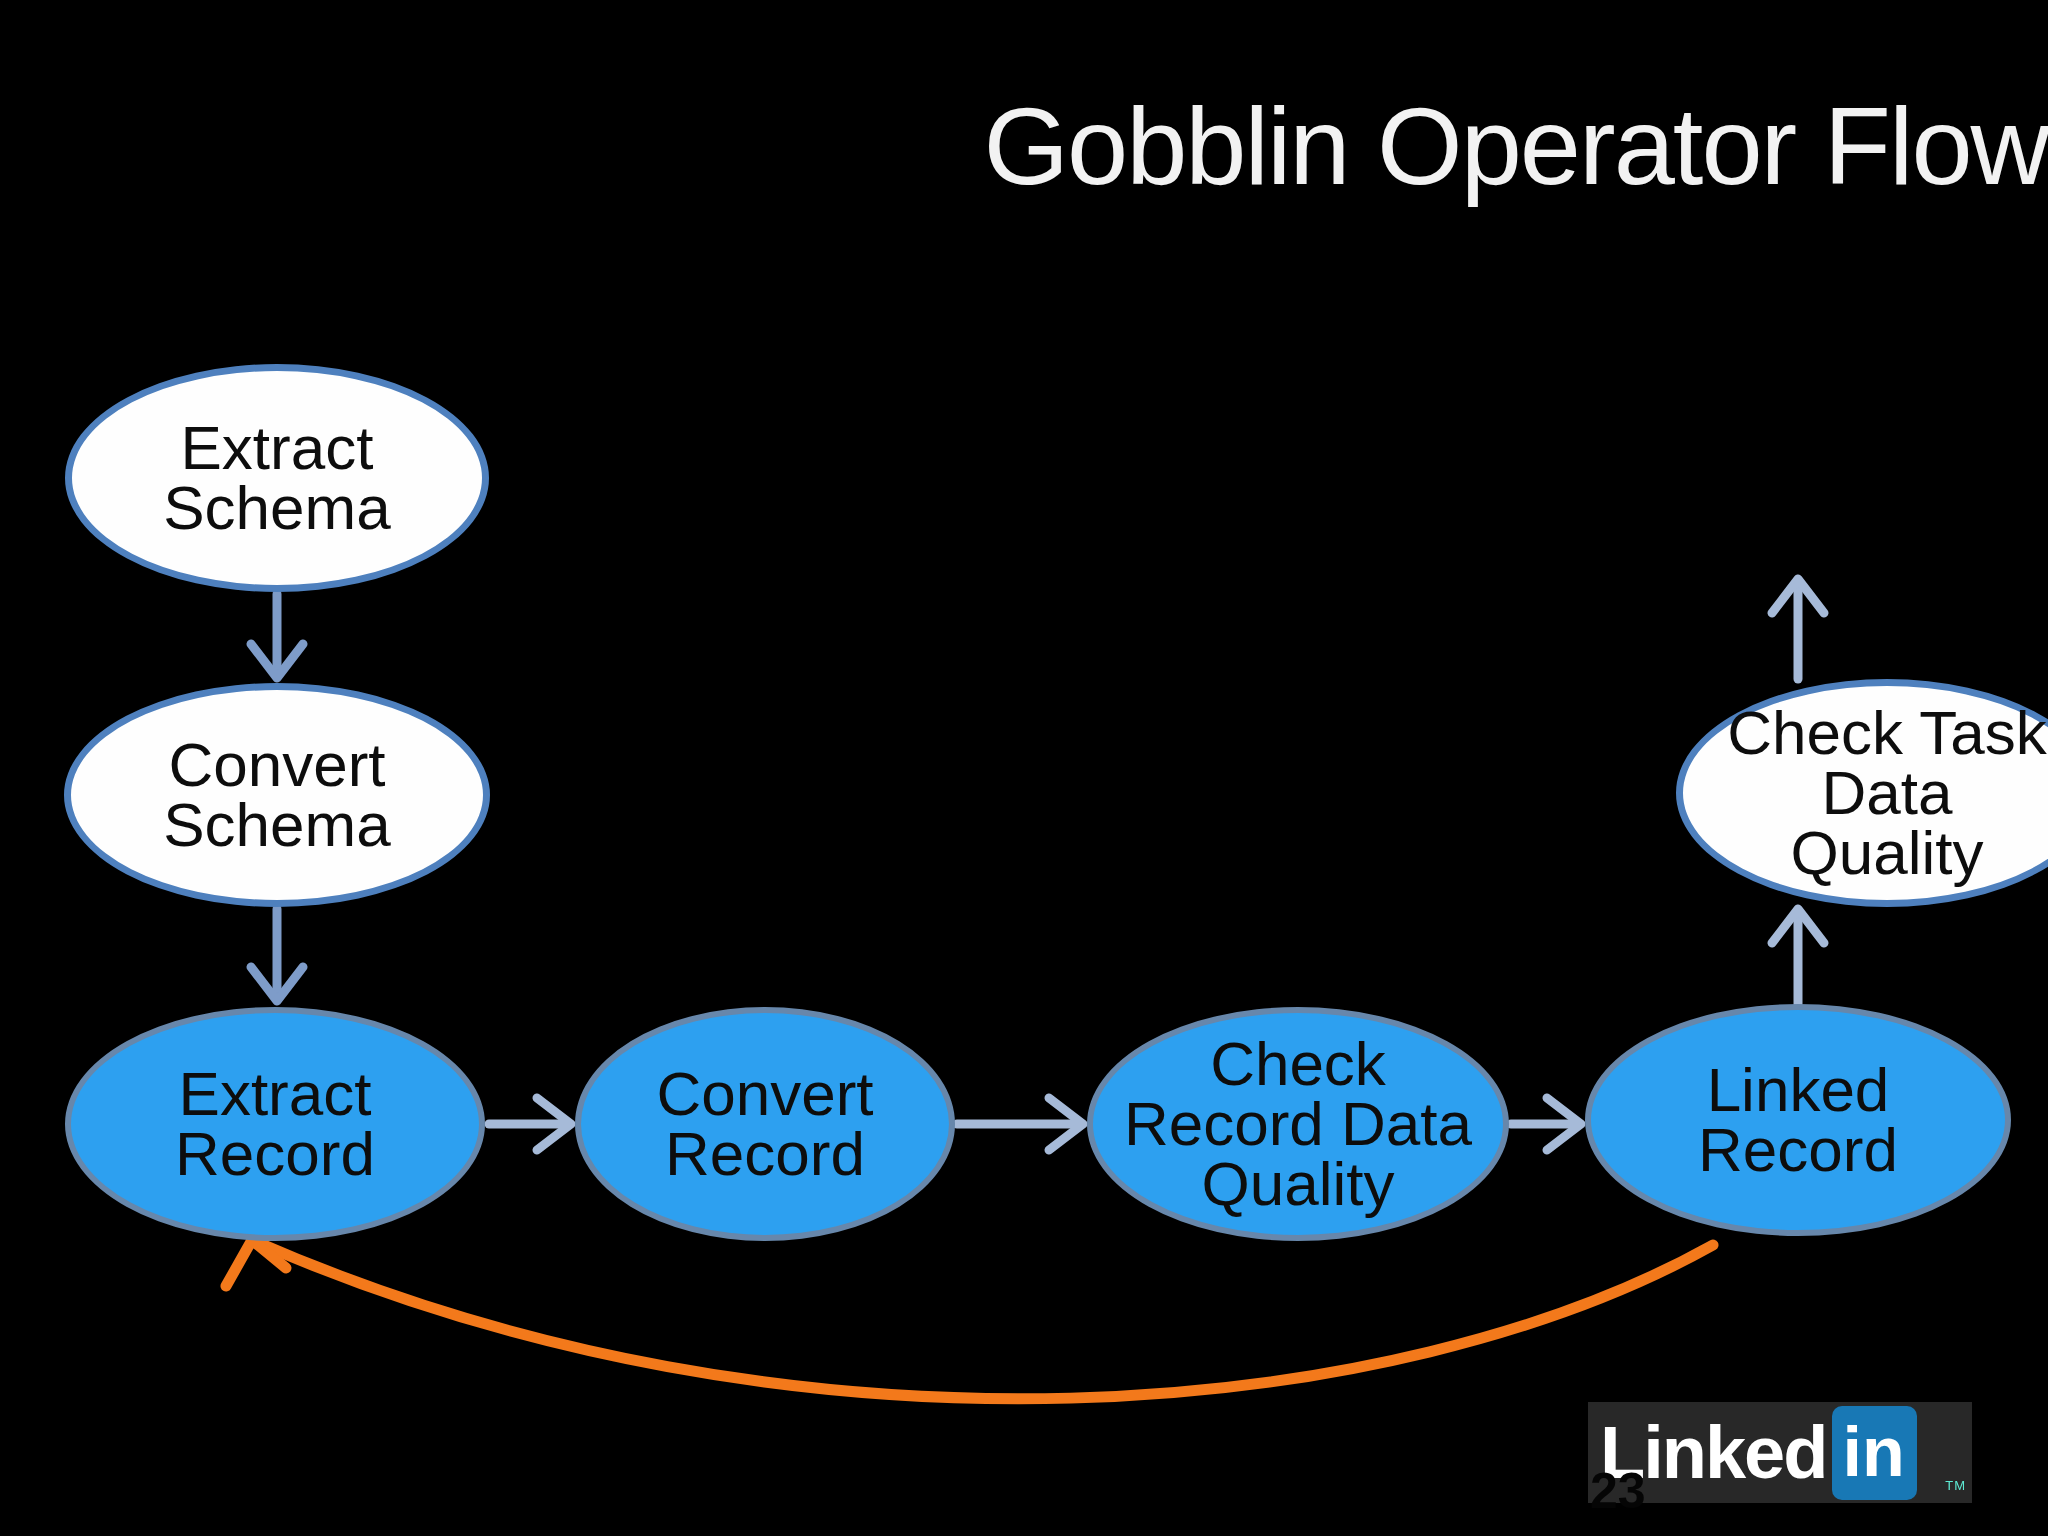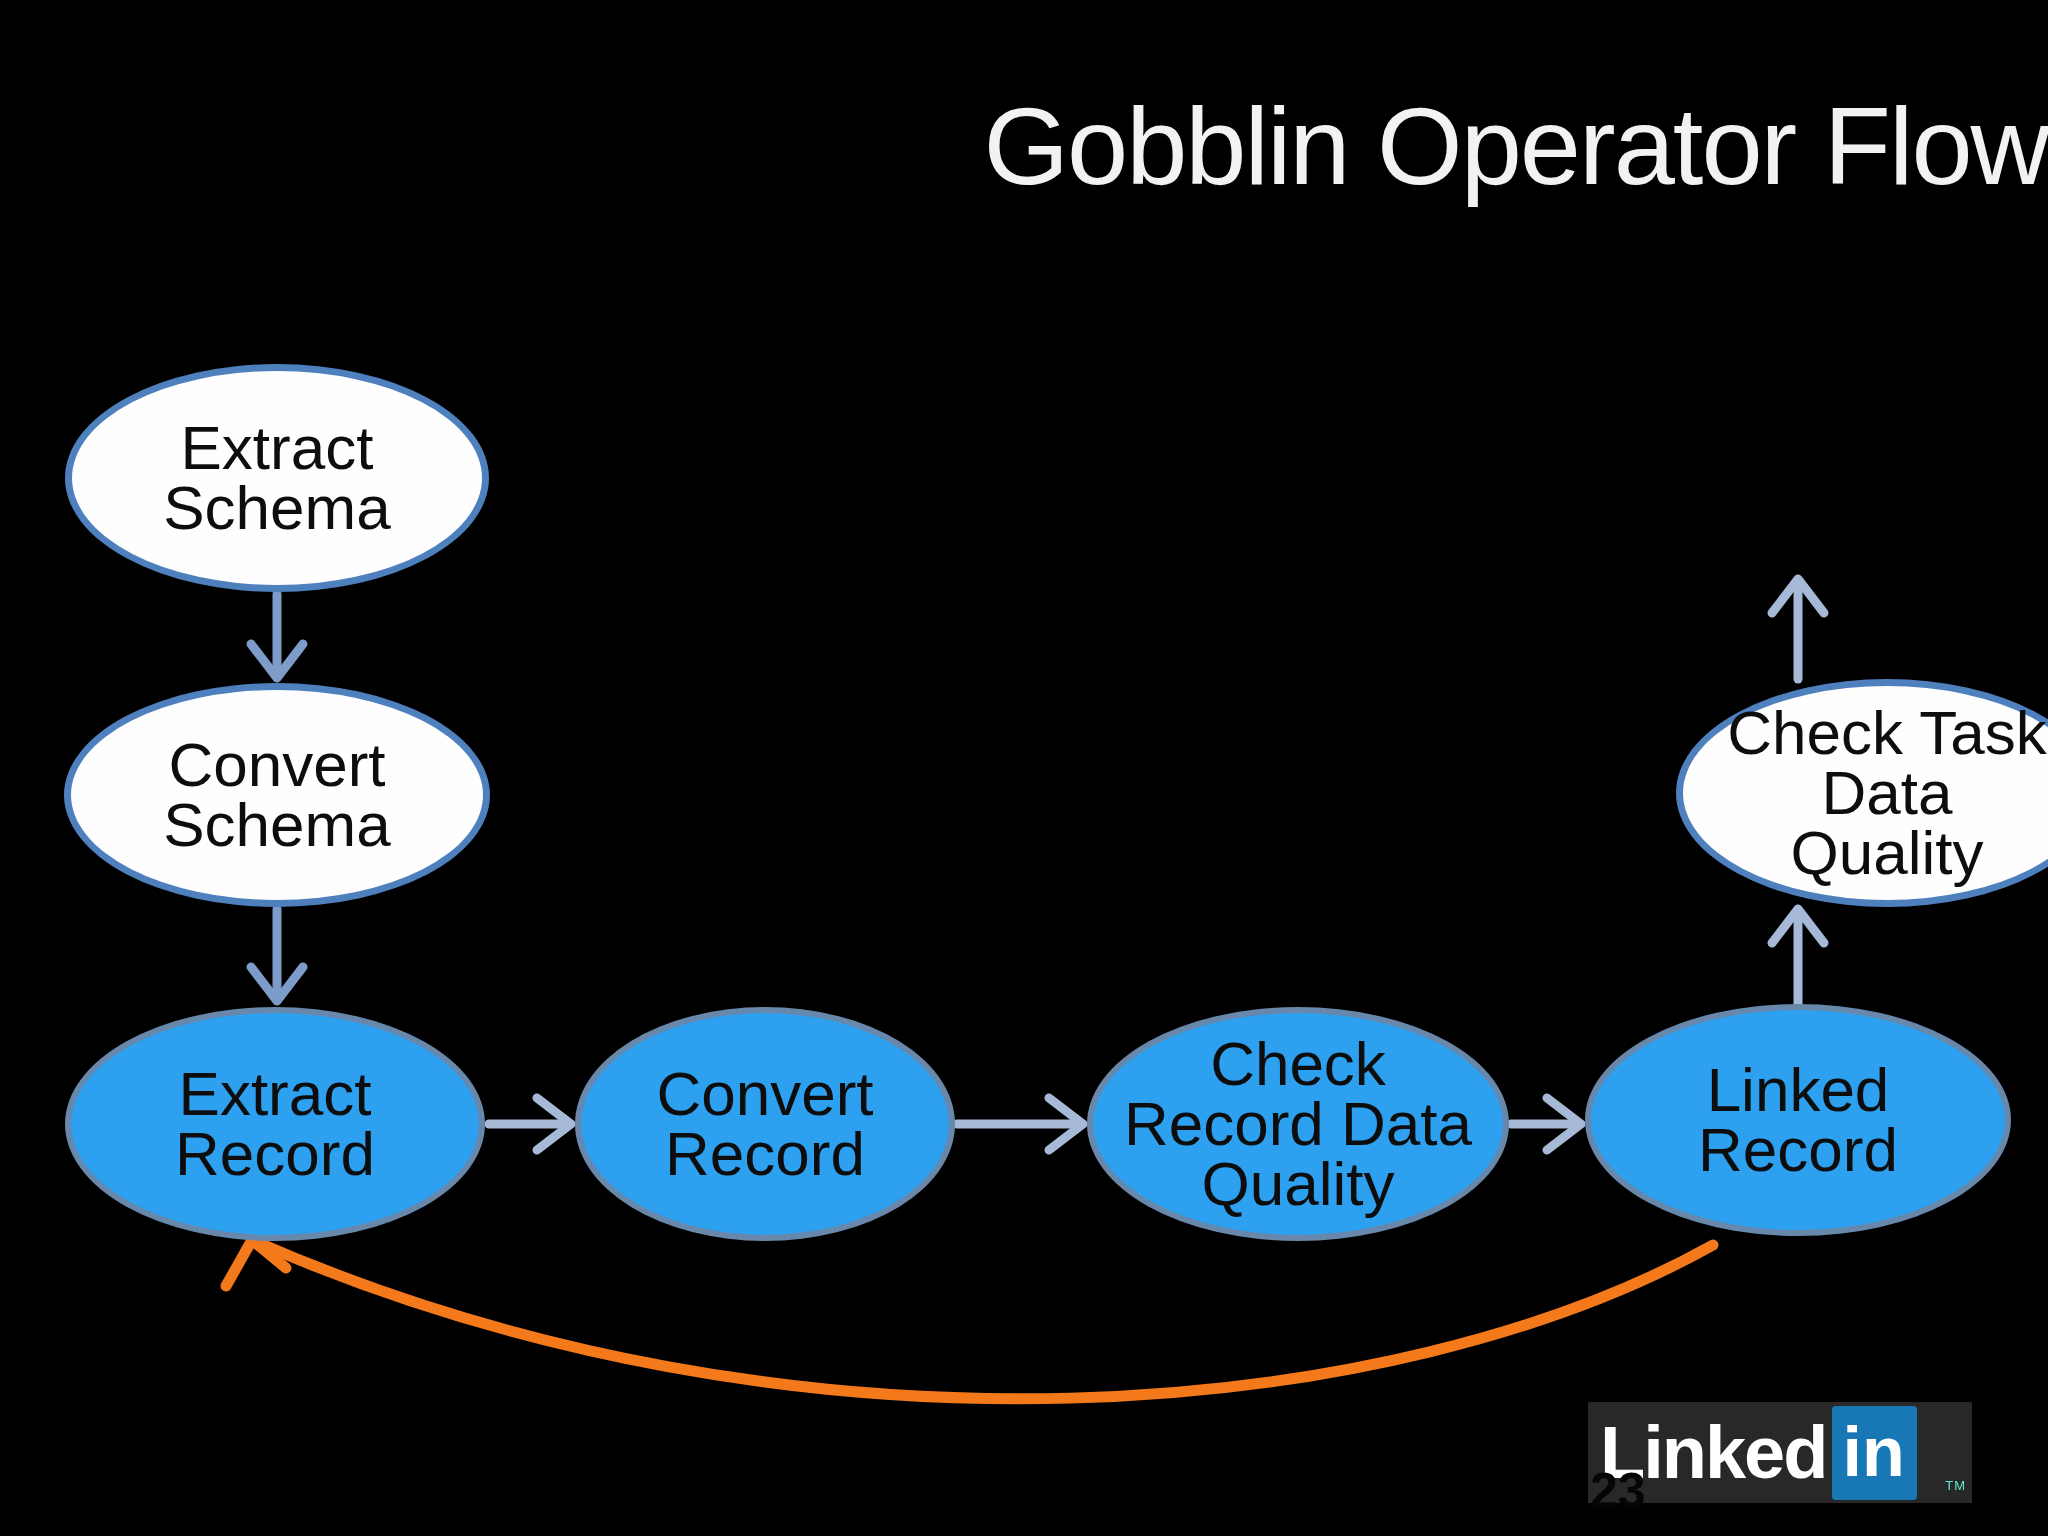--- a/index.html
+++ b/index.html
@@ -35,21 +35,21 @@
     font-size:42px;letter-spacing:.5px;color:var(--footer-text);
   }
   .logo{
     position:absolute;left:1588px;top:1402px;width:384px;height:101px;
     background:var(--logo-bg);display:flex;align-items:center;justify-content:flex-start;
     padding-left:12px;
   }
   .logo-word{color:var(--logo-text);font-size:74px;font-weight:bold;letter-spacing:-2px;}
   .logo-badge{
     display:inline-block;margin-left:6px;background:var(--logo-badge-bg);color:#fff;
-    font-size:70px;font-weight:bold;line-height:92px;padding:0 12px 2px 10px;border-radius:4px;
+    font-size:70px;font-weight:bold;line-height:92px;padding:0 12px 2px 10px;border-radius:10px;
   }
   .logo-tm{position:absolute;right:6px;bottom:10px;font-size:13px;color:#5eead4;letter-spacing:1px;}
   .page-num{
     position:absolute;left:1590px;top:1462px;font-size:50px;color:var(--page-number-text);
     z-index:5;
     font-weight:bold;
   }
 </style>
 </head>
 <body>

